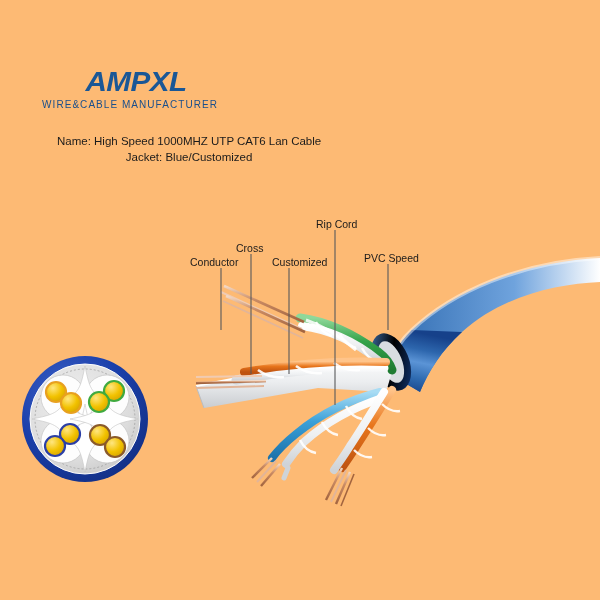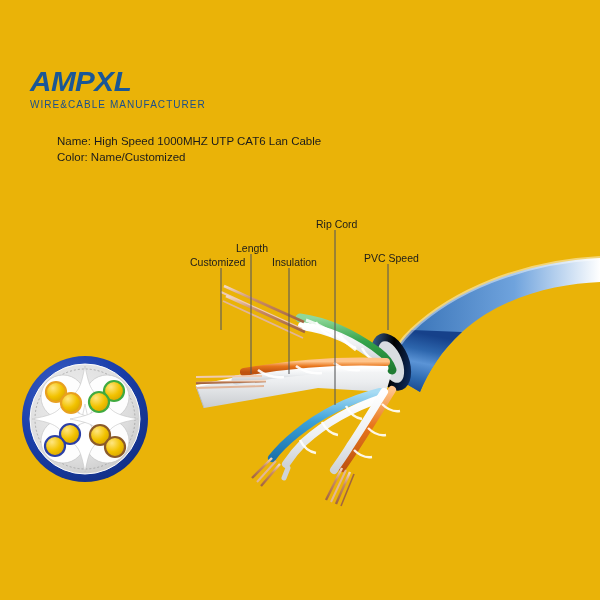--- a/index.html
+++ b/index.html
@@ -1,21 +1,21 @@
 <!DOCTYPE html>
 <html><head>
 <meta charset="utf-8">
 <style>
   html,body{margin:0;padding:0;background:#ffffff;}
   body{
     width:600px;height:600px;overflow:hidden;position:relative;
     font-family:"Liberation Sans","DejaVu Sans",sans-serif;
     color:#231f20;
   }
-  #page{position:absolute;inset:0;background:#eab308;}
+  #page{position:absolute;inset:0;background:#fdba74;text-align:center;}
 
   
   #logo-block{position:absolute;left:30px;top:68px;width:200px;}
   #logo-word{
     font-family:"Liberation Sans","DejaVu Sans",sans-serif;
     font-weight:bold;font-style:italic;font-size:28px;letter-spacing:-0.5px;
     color:#1a5796;line-height:1;margin:0;
     transform:scaleX(1.06);transform-origin:left center;
   }
   #logo-tagline{
@@ -43,21 +43,21 @@
 
 <div id="page">
 
   <div id="logo-block">
     <div id="logo-word">AMPXL</div>
     <div id="logo-tagline">WIRE&amp;CABLE MANUFACTURER</div>
   </div>
 
   <div id="spec-block">
     <div class="spec-line">Name: High Speed 1000MHZ UTP CAT6 Lan Cable</div>
-    <div class="spec-line">Color: Name/Customized</div>
+    <div class="spec-line">Jacket: Blue/Customized</div>
   </div>
 
   <svg id="diagram" viewBox="0 0 600 600">
     <defs>
       <linearGradient id="gradJacket" x1="0" y1="1" x2="0.25" y2="0">
         <stop offset="0%" stop-color="#12397e"></stop>
         <stop offset="30%" stop-color="#2e6ab0"></stop>
         <stop offset="55%" stop-color="#5b94d6"></stop>
         <stop offset="75%" stop-color="#2d66ad"></stop>
         <stop offset="100%" stop-color="#16418a"></stop>
@@ -191,23 +191,23 @@
 
     <g>
       <line x1="221" y1="268" x2="221" y2="330" stroke="#58595b" stroke-width="1.1"></line>
       <line x1="251" y1="254" x2="251" y2="374" stroke="#58595b" stroke-width="1.1"></line>
       <line x1="289" y1="268" x2="289" y2="374" stroke="#58595b" stroke-width="1.1"></line>
       <line x1="335" y1="230" x2="335" y2="405" stroke="#58595b" stroke-width="1.1"></line>
       <line x1="388" y1="264" x2="388" y2="330" stroke="#58595b" stroke-width="1.1"></line>
     </g>
   </svg>
 
-  <div class="lbl" style="left:190px;top:256px;">Customized</div>
-  <div class="lbl" style="left:236px;top:242px;">Length</div>
-  <div class="lbl" style="left:272px;top:256px;">Insulation</div>
+  <div class="lbl" style="left:190px;top:256px;">Conductor</div>
+  <div class="lbl" style="left:236px;top:242px;">Cross</div>
+  <div class="lbl" style="left:272px;top:256px;">Customized</div>
   <div class="lbl" style="left:316px;top:218px;">Rip Cord</div>
   <div class="lbl" style="left:364px;top:252px;">PVC Speed</div>
 
   <svg id="cross-section" viewBox="0 0 134 134">
     <defs>
       <radialGradient id="csJacket" cx="0.35" cy="0.3" r="0.8">
         <stop offset="0%" stop-color="#3f63c9"></stop>
         <stop offset="55%" stop-color="#1a3faa"></stop>
         <stop offset="100%" stop-color="#122e82"></stop>
       </radialGradient>

